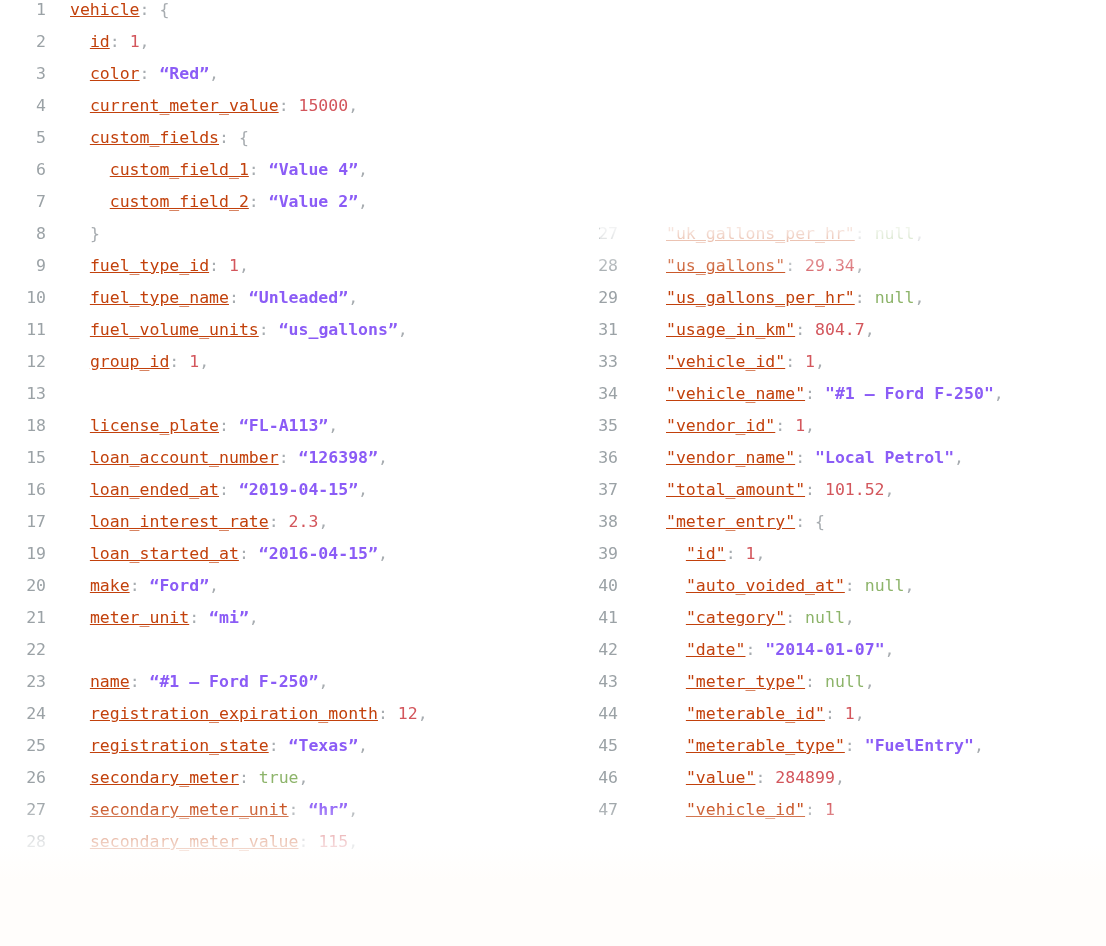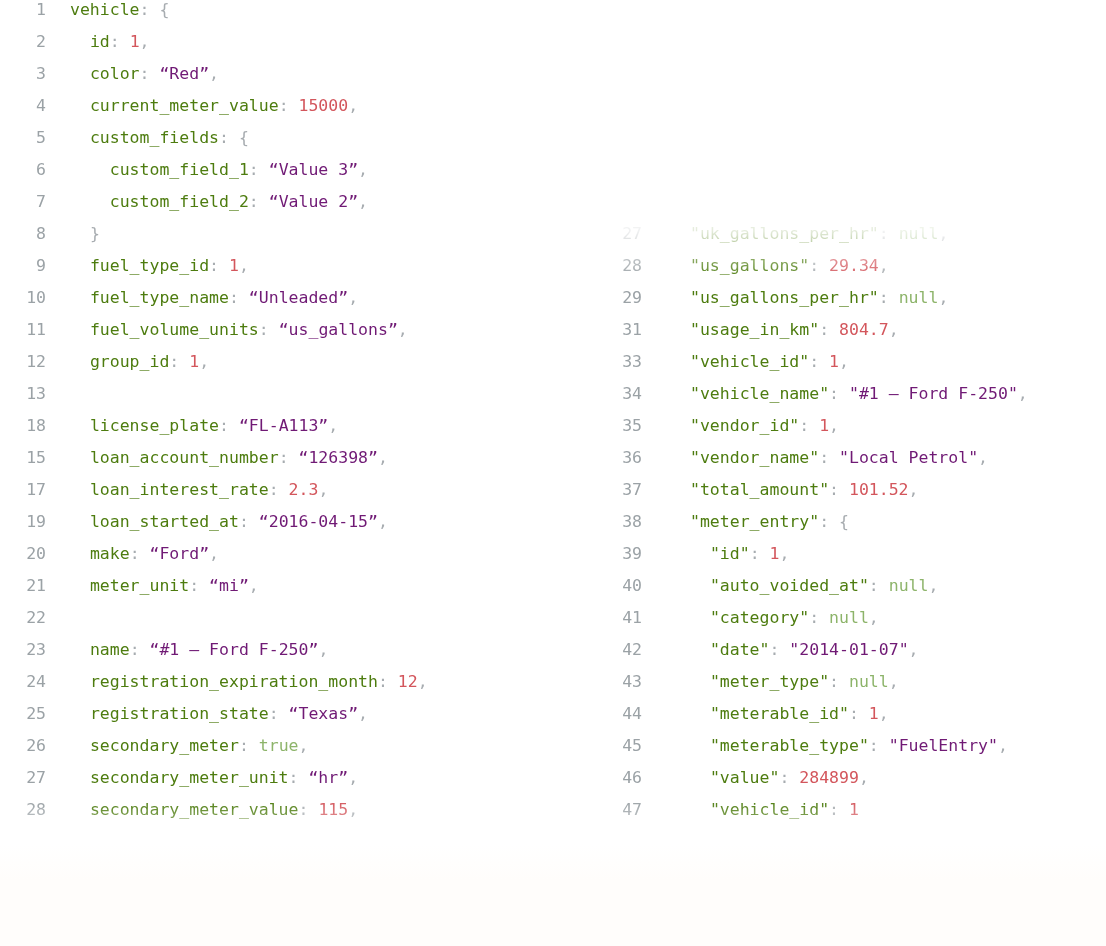--- a/index.html
+++ b/index.html
@@ -5,26 +5,26 @@
   html, body { margin: 0; padding: 0; }
   body {
     width: 1106px; height: 946px; overflow: hidden;
     background: #ffffff;
     font-family: "DejaVu Sans Mono", "Liberation Mono", monospace;
     font-size: 16.5px;
     position: relative;
   }
   .col { position: absolute; }
   #col-left { left: 0; top: -6px; }
-  #col-right { left: 600px; top: 218px; }
+  #col-right { left: 576px; top: 218px; }
   .line { height: 32px; line-height: 32px; white-space: pre; display: flex; }
   .ln { width: 46px; text-align: right; color: #9ba2a6; padding-right: 24px; flex: none; }
   #col-right .ln { width: 42px; padding-right: 48px; }
-  .key { color: #4d7c0f; }
-  .str { color: #701a75; }
+  .key { color: #c2410c; text-decoration: underline; }
+  .str { color: #8b5cf6; font-weight: bold; }
   .num { color: #d3565c; }
   .lit { color: #8db46a; text-align: right; }
   .pun { color: #a7acb0; }
   .fade {
     position: absolute; left: 0; right: 0; pointer-events: none;
   }
   #fade-bottom {
     top: 800px; height: 146px;
     background: linear-gradient(to bottom, rgba(255,255,255,0) 0%, rgba(255,255,255,0.75) 30%, #fffdfb 55%, #fffdfb 100%);
   }
@@ -35,30 +35,31 @@
 </style>
 </head>
 <body>
 
 <div class="col" id="col-left">
     <div class="line"><span class="ln">1</span><span><span></span><span class="key">vehicle</span><span class="pun">: {</span></span></div>
     <div class="line"><span class="ln">2</span><span><span>  </span><span class="key">id</span><span class="pun">: </span><span class="num">1</span><span class="pun">,</span></span></div>
     <div class="line"><span class="ln">3</span><span><span>  </span><span class="key">color</span><span class="pun">: </span><span class="str">“Red”</span><span class="pun">,</span></span></div>
     <div class="line"><span class="ln">4</span><span><span>  </span><span class="key">current_meter_value</span><span class="pun">: </span><span class="num">15000</span><span class="pun">,</span></span></div>
     <div class="line"><span class="ln">5</span><span><span>  </span><span class="key">custom_fields</span><span class="pun">: {</span></span></div>
-    <div class="line"><span class="ln">6</span><span><span>    </span><span class="key">custom_field_1</span><span class="pun">: </span><span class="str">“Value 3”</span><span class="pun">,</span></span></div>
+    <div class="line"><span class="ln">6</span><span><span>    </span><span class="key">custom_field_1</span><span class="pun">: </span><span class="str">“Value 4”</span><span class="pun">,</span></span></div>
     <div class="line"><span class="ln">7</span><span><span>    </span><span class="key">custom_field_2</span><span class="pun">: </span><span class="str">“Value 2”</span><span class="pun">,</span></span></div>
     <div class="line"><span class="ln">8</span><span><span>  </span><span class="pun">}</span></span></div>
     <div class="line"><span class="ln">9</span><span><span>  </span><span class="key">fuel_type_id</span><span class="pun">: </span><span class="num">1</span><span class="pun">,</span></span></div>
     <div class="line"><span class="ln">10</span><span><span>  </span><span class="key">fuel_type_name</span><span class="pun">: </span><span class="str">“Unleaded”</span><span class="pun">,</span></span></div>
     <div class="line"><span class="ln">11</span><span><span>  </span><span class="key">fuel_volume_units</span><span class="pun">: </span><span class="str">“us_gallons”</span><span class="pun">,</span></span></div>
     <div class="line"><span class="ln">12</span><span><span>  </span><span class="key">group_id</span><span class="pun">: </span><span class="num">1</span><span class="pun">,</span></span></div>
     <div class="line"><span class="ln">13</span></div>
     <div class="line"><span class="ln">18</span><span><span>  </span><span class="key">license_plate</span><span class="pun">: </span><span class="str">“FL-A113”</span><span class="pun">,</span></span></div>
     <div class="line"><span class="ln">15</span><span><span>  </span><span class="key">loan_account_number</span><span class="pun">: </span><span class="str">“126398”</span><span class="pun">,</span></span></div>
+    <div class="line"><span class="ln">16</span><span><span>  </span><span class="key">loan_ended_at</span><span class="pun">: </span><span class="str">“2019-04-15”</span><span class="pun">,</span></span></div>
     <div class="line"><span class="ln">17</span><span><span>  </span><span class="key">loan_interest_rate</span><span class="pun">: </span><span class="num">2.3</span><span class="pun">,</span></span></div>
     <div class="line"><span class="ln">19</span><span><span>  </span><span class="key">loan_started_at</span><span class="pun">: </span><span class="str">“2016-04-15”</span><span class="pun">,</span></span></div>
     <div class="line"><span class="ln">20</span><span><span>  </span><span class="key">make</span><span class="pun">: </span><span class="str">“Ford”</span><span class="pun">,</span></span></div>
     <div class="line"><span class="ln">21</span><span><span>  </span><span class="key">meter_unit</span><span class="pun">: </span><span class="str">“mi”</span><span class="pun">,</span></span></div>
     <div class="line"><span class="ln">22</span></div>
     <div class="line"><span class="ln">23</span><span><span>  </span><span class="key">name</span><span class="pun">: </span><span class="str">“#1 – Ford F-250”</span><span class="pun">,</span></span></div>
     <div class="line"><span class="ln">24</span><span><span>  </span><span class="key">registration_expiration_month</span><span class="pun">: </span><span class="num">12</span><span class="pun">,</span></span></div>
     <div class="line"><span class="ln">25</span><span><span>  </span><span class="key">registration_state</span><span class="pun">: </span><span class="str">“Texas”</span><span class="pun">,</span></span></div>
     <div class="line"><span class="ln">26</span><span><span>  </span><span class="key">secondary_meter</span><span class="pun">: </span><span class="lit">true</span><span class="pun">,</span></span></div>
     <div class="line"><span class="ln">27</span><span><span>  </span><span class="key">secondary_meter_unit</span><span class="pun">: </span><span class="str">“hr”</span><span class="pun">,</span></span></div>

